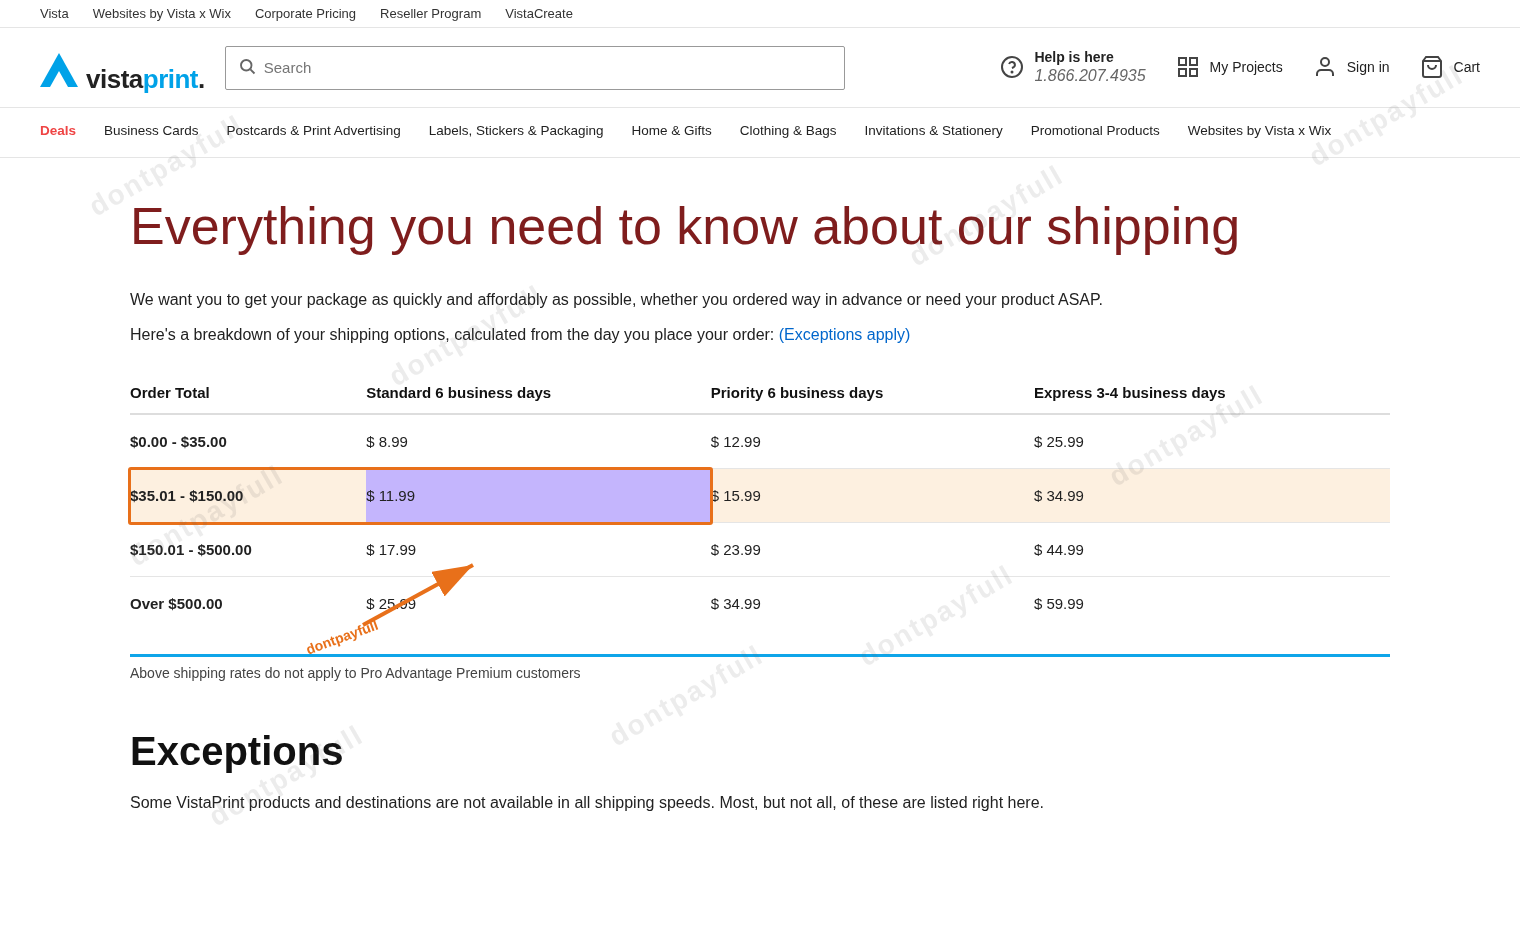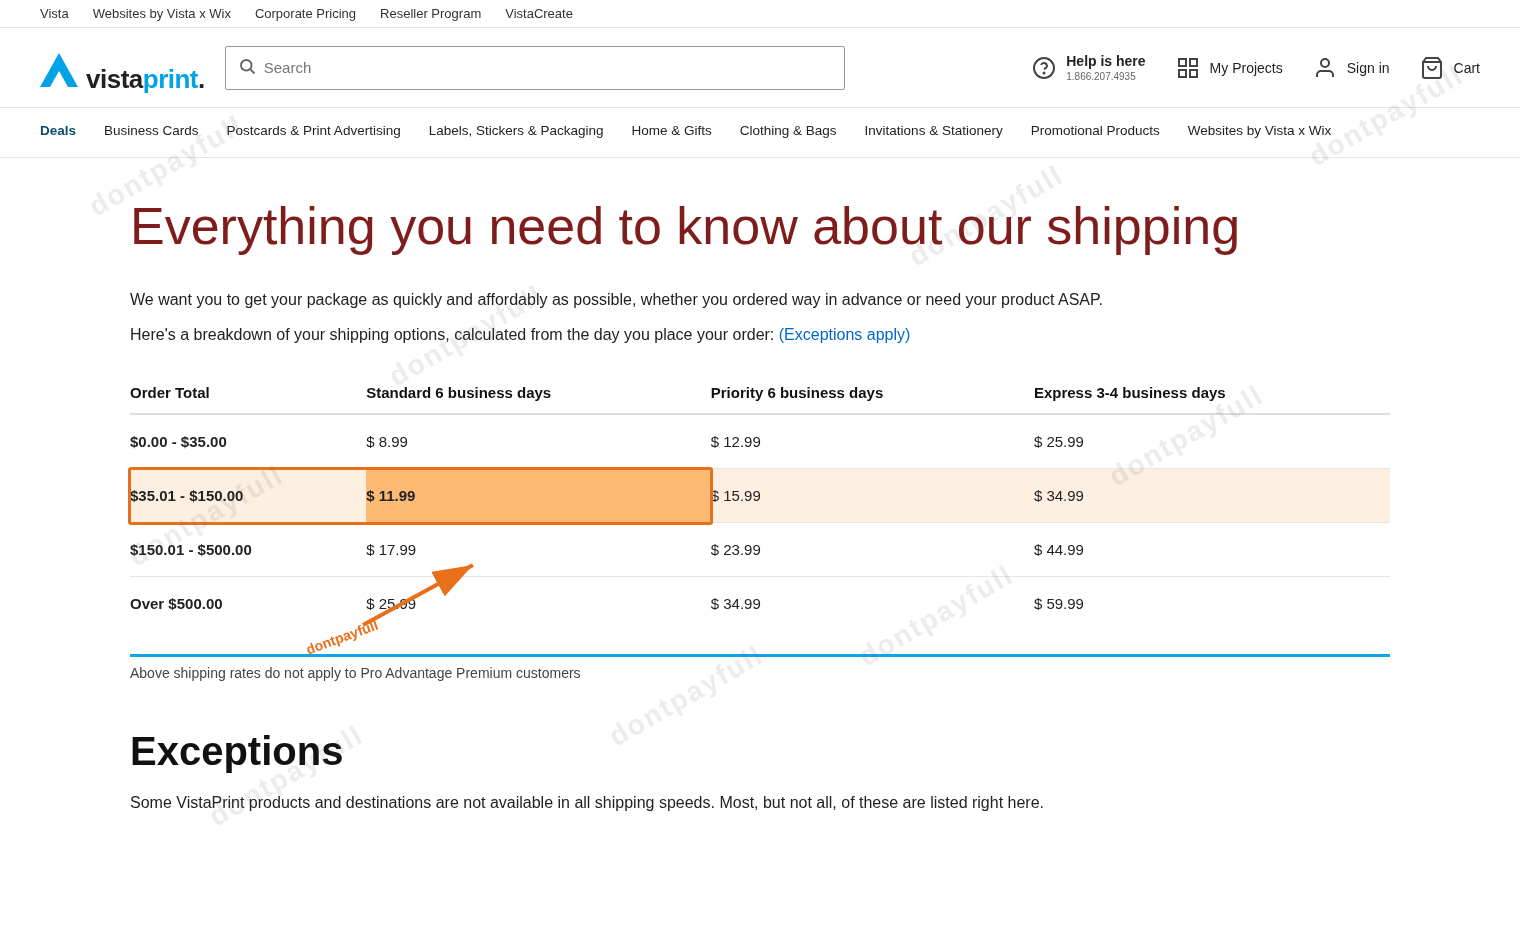--- a/index.html
+++ b/index.html
@@ -80,21 +80,21 @@
       gap: 8px;
       cursor: pointer;
       text-decoration: none;
       color: #222;
     }
     .header-action-text {
       font-size: 13px;
       line-height: 1.3;
     }
     .header-action-text .main { font-weight: 600; font-size: 14px; }
-    .header-action-text .sub { font-size: 10px; color: #666; }
+    .header-action-text .sub { font-size: 16px; color: #666; font-style: italic; }
     .icon-circle {
       width: 28px;
       height: 28px;
       display: flex;
       align-items: center;
       justify-content: center;
       font-size: 18px;
       color: #444;
     }
 
@@ -111,21 +111,21 @@
       padding: 14px 14px;
       font-size: 13.5px;
       color: #222;
       cursor: pointer;
       white-space: nowrap;
       text-align: center;
       text-decoration: none;
       line-height: 1.3;
       border-bottom: 3px solid transparent;
     }
-    .nav-item.deals { color: #0c4a6e; font-weight: bold; padding-left: 0; }
+    .nav-item.deals { color: #ef4444; font-weight: bold; padding-left: 0; }
 
     
     .main-content {
       max-width: 1340px;
       margin: 0 auto;
       padding: 40px 40px 60px;
     }
 
     .page-title {
       font-size: 52px;
@@ -343,21 +343,21 @@
       </thead>
       <tbody>
         <tr>
           <td>$0.00 - $35.00</td>
           <td>$ 8.99</td>
           <td>$ 12.99</td>
           <td>$ 25.99</td>
         </tr>
         <tr id="highlighted-row" style="background:#fdf0e0;">
           <td style="background:#fdf0e0;">$35.01 - $150.00</td>
-          <td style="background:#fdba74;font-weight:bold;">$ 11.99</td>
+          <td style="background:#c4b5fd;">$ 11.99</td>
           <td>$ 15.99</td>
           <td>$ 34.99</td>
         </tr>
         <tr>
           <td>$150.01 - $500.00</td>
           <td>$ 17.99</td>
           <td>$ 23.99</td>
           <td>$ 44.99</td>
         </tr>
         <tr>

